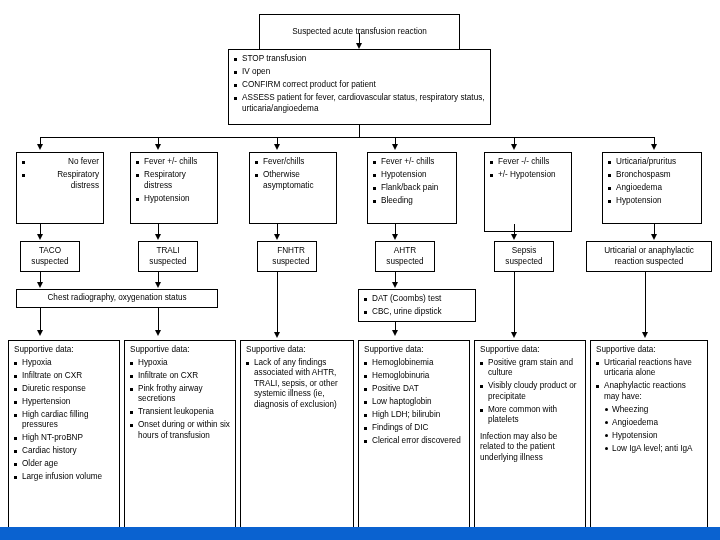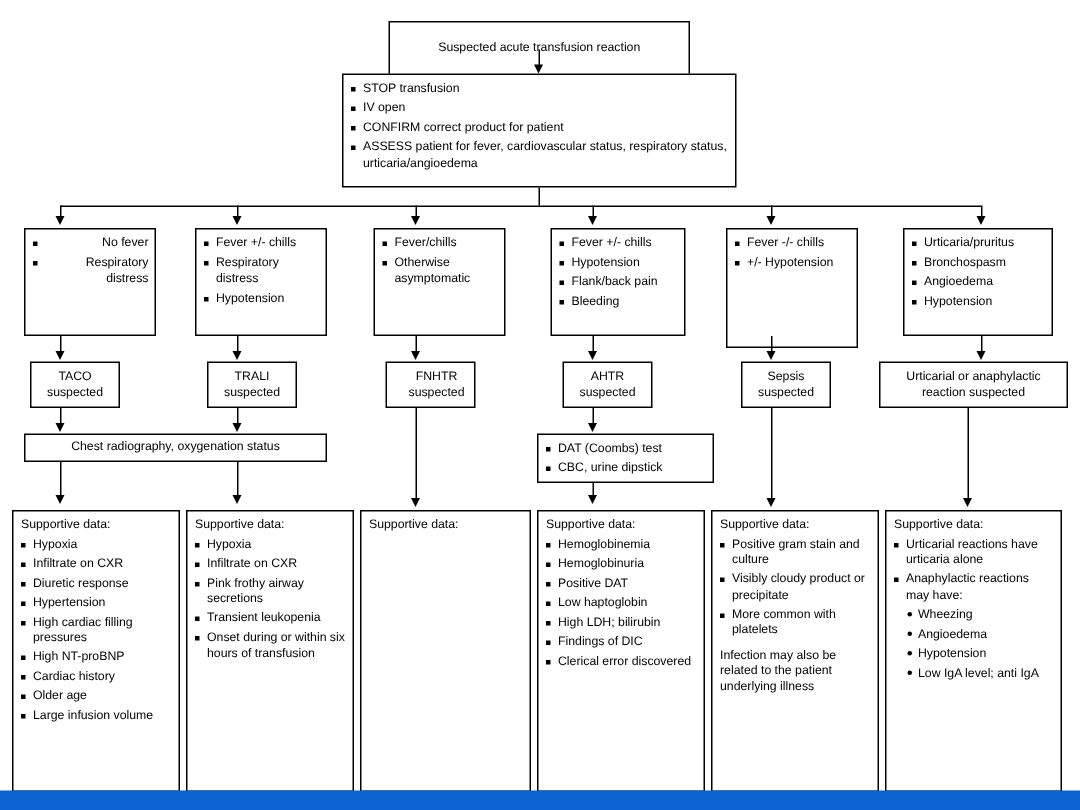--- a/index.html
+++ b/index.html
@@ -280,20 +280,21 @@
       <li>Infiltrate on CXR</li>
       <li>Pink frothy airway secretions</li>
       <li>Transient leukopenia</li>
       <li>Onset during or within six hours of transfusion</li>
     </ul>
   </div>
 
   <div class="box listbox" style="left:240px; top:340px; width:114px; height:188px;">
     <div class="ttl">Supportive data:</div>
     <ul class="sq">
+      <li>Lack of any findings associated with AHTR, TRALI, sepsis, or other systemic illness (ie, diagnosis of exclusion)</li>
     </ul>
   </div>
 
   <div class="box listbox" style="left:358px; top:340px; width:112px; height:188px;">
     <div class="ttl">Supportive data:</div>
     <ul class="sq">
       <li>Hemoglobinemia</li>
       <li>Hemoglobinuria</li>
       <li>Positive DAT</li>
       <li>Low haptoglobin</li>

